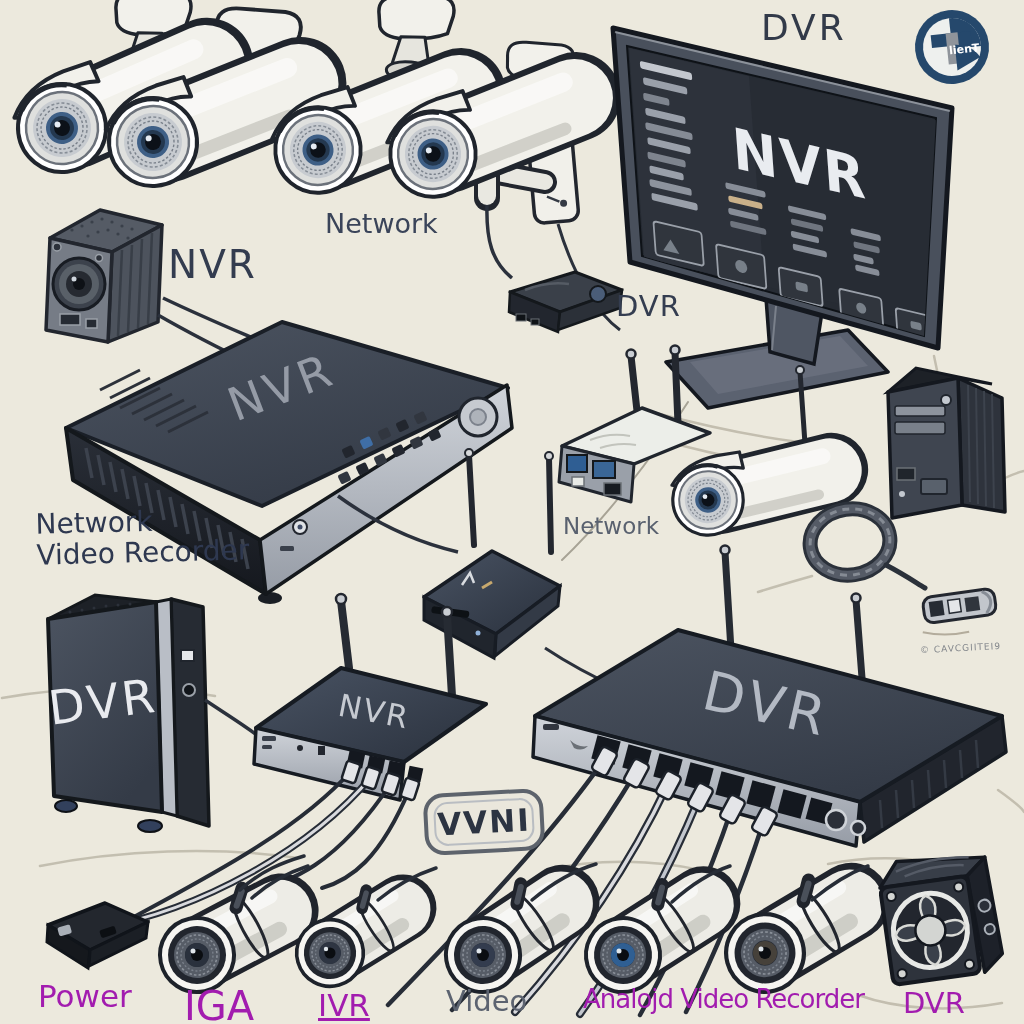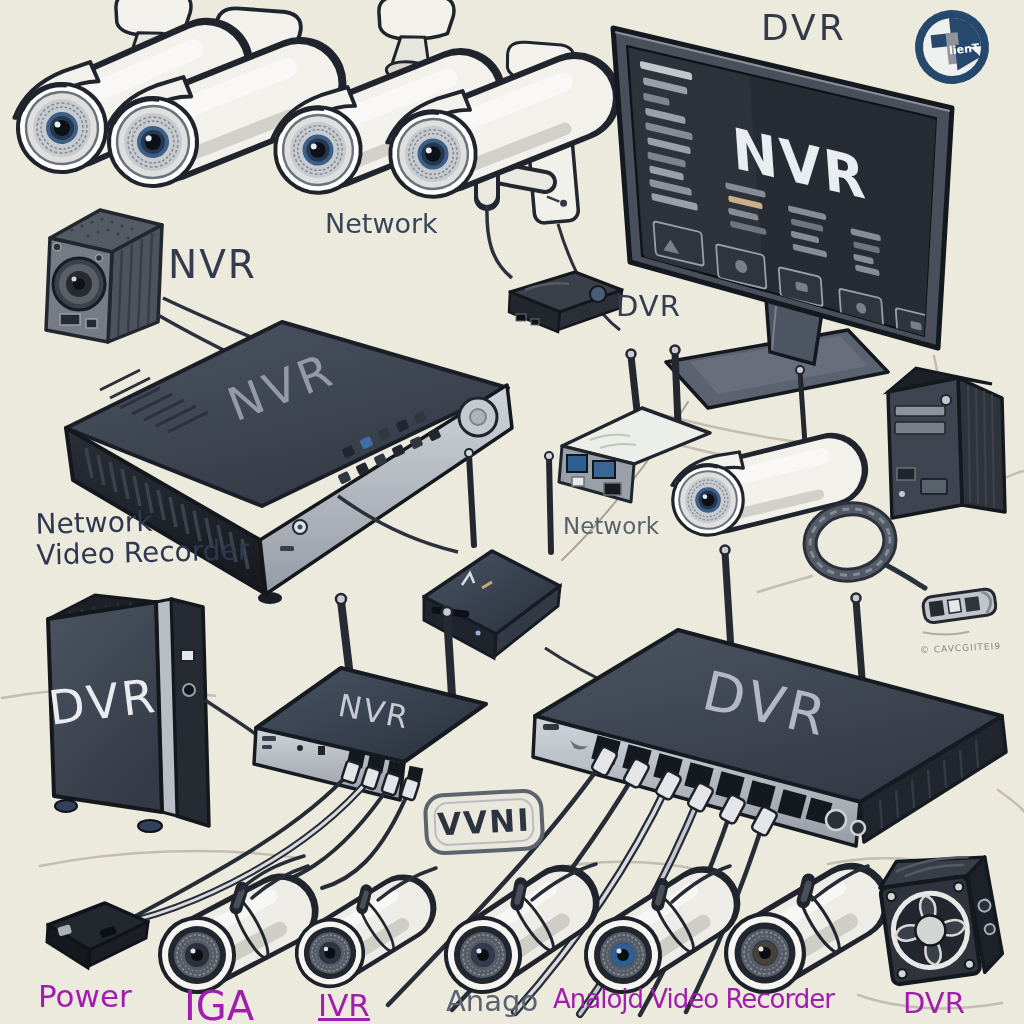--- a/index.html
+++ b/index.html
@@ -12,21 +12,21 @@
   #lbl-dvr-top{left:761px;top:8px;font-size:36px;letter-spacing:3px;color:#323a49;}
   #lbl-network{left:325px;top:209px;font-size:27px;color:#3a4459;}
   #lbl-nvr-left{left:168px;top:243px;font-size:39px;letter-spacing:2px;color:#333c4f;}
   #lbl-dvr-mid{left:616px;top:290px;font-size:29px;letter-spacing:1px;color:#343d50;}
   #lbl-nvr-rec{left:36px;top:506px;font-size:28px;color:#2e3850;transform:rotate(-1.5deg);}
   #lbl-cameras{left:563px;top:514px;font-size:23px;color:#59616f;}
   #lbl-power{left:38px;top:979px;font-size:31px;}
   #lbl-iga{left:184px;top:984px;font-size:40px;}
   #lbl-ivr{left:318px;top:988px;font-size:31px;text-decoration:underline;}
   #lbl-anago{left:446px;top:985px;font-size:29px;color:#5c6370;}
-  #lbl-avr{left:553px;top:985px;font-size:26px;letter-spacing:-1px;}
+  #lbl-avr{left:583px;top:985px;font-size:26px;letter-spacing:-1px;}
   #lbl-dvr-bottom{left:903px;top:987px;font-size:29px;}
   #lbl-watermark{left:920px;top:643px;font-size:9px;letter-spacing:1px;color:#83878c;transform:rotate(-3deg);}
 </style>
 </head>
 <body>
 
 <div class="canvas">
 <svg width="1024" height="1024" viewBox="0 0 1024 1024">
   <defs>
     <linearGradient id="gSlate" x1="0" y1="0" x2="0.6" y2="1">
@@ -560,17 +560,17 @@
 <div class="lbl" id="lbl-dvr-top">DVR</div>
 <div class="lbl" id="lbl-network">Network</div>
 <div class="lbl" id="lbl-nvr-left">NVR</div>
 <div class="lbl" id="lbl-dvr-mid">DVR</div>
 <div class="lbl" id="lbl-nvr-rec">Network
 Video Recorder</div>
 <div class="lbl" id="lbl-cameras">Network</div>
 <div class="lbl" id="lbl-power">Power</div>
 <div class="lbl" id="lbl-iga">IGA</div>
 <div class="lbl" id="lbl-ivr">IVR</div>
-<div class="lbl" id="lbl-anago">Anago</div>
+<div class="lbl" id="lbl-anago">Video</div>
 <div class="lbl" id="lbl-avr">Analojd Video Recorder</div>
 <div class="lbl" id="lbl-dvr-bottom">DVR</div>
 <div class="lbl" id="lbl-watermark">© CAVCGIITEI9</div>
 </div>
 
 </body></html>

